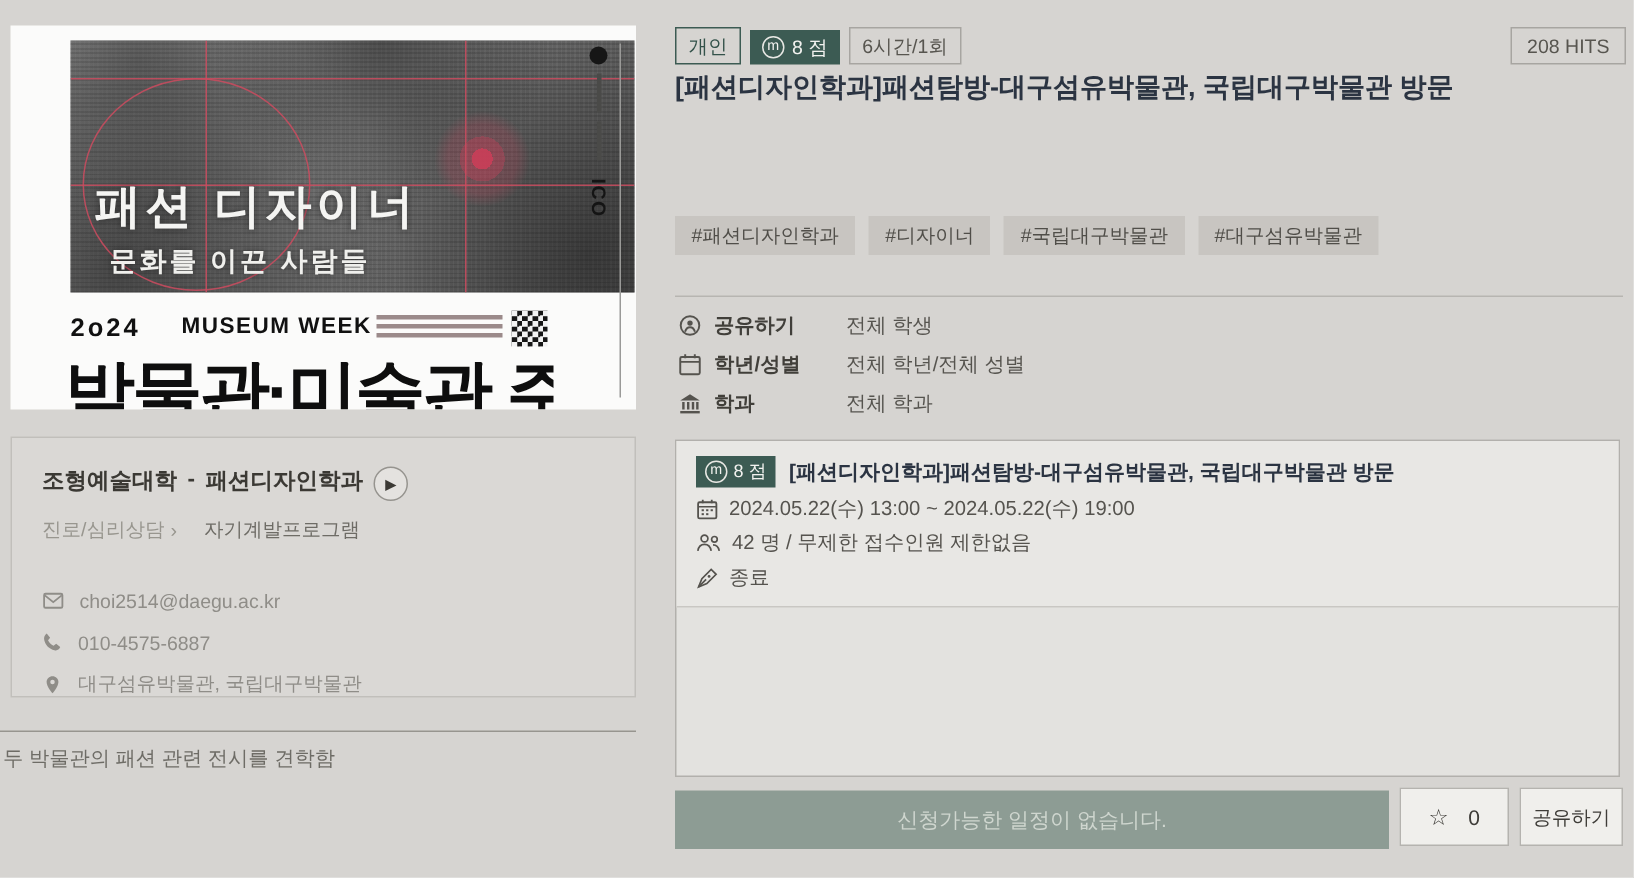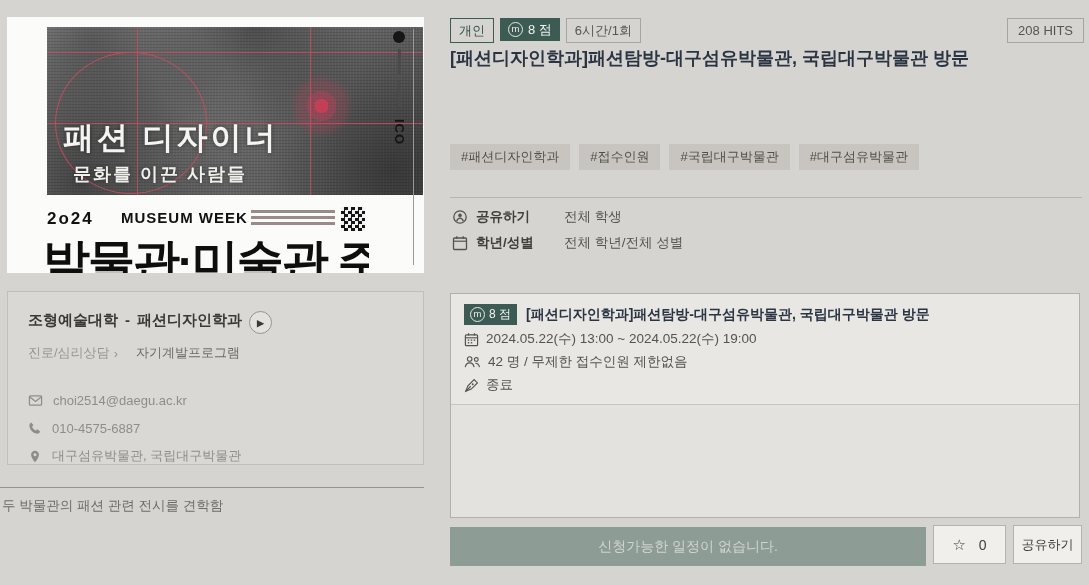--- a/index.html
+++ b/index.html
@@ -55,21 +55,21 @@
   .contacts{margin-top:24px;}
   .c-row{display:flex;align-items:center;gap:10px;font-size:13px;color:#8f8d88;height:28px;}
   .c-row svg{flex:0 0 auto;}
 
   .desc-divider{left:0;top:487px;width:424px;height:1px;background:#97958f;}
   .desc-text{left:2px;top:497px;width:420px;font-size:13.5px;color:#6e6c66;}
   .more-link{left:7px;top:543px;width:417px;text-align:right;font-size:13px;color:#4c4a46;cursor:pointer;}
   .more-link .chev2{font-size:11px;color:#6e6c66;margin-right:4px;}
 
   
-  .badge-row{left:450px;top:18px;display:flex;gap:6px;align-items:flex-start;}
+  .badge-row{left:450px;top:18px;display:flex;gap:6px;align-items:flex-end;}
   .badge{font-size:13px;padding:3px 8px;line-height:17px;white-space:nowrap;}
   .badge.type{border:1px solid #3c5b53;color:#33524a;}
   .badge.score{background:#3c5b53;color:#f2f2ef;display:flex;align-items:center;gap:5px;}
   .m-circle{width:13px;height:13px;border:1px solid #e8e8e4;border-radius:50%;font-size:9.5px;
       line-height:12.5px;text-align:center;display:inline-block;}
   .badge.duration{border:1px solid #a7a5a1;color:#57554f;}
   .hits{right:5px;top:18px;border:1px solid #a7a5a1;color:#57554f;font-size:13px;padding:3px 10px;line-height:17px;}
   .page-title{left:450px;top:46px;width:632px;font-size:18px;font-weight:bold;color:#2b3442;}
   .tag-row{left:450px;top:144px;display:flex;gap:9px;}
   .tag{background:#c8c5c1;color:#504e49;font-size:13px;padding:4px 11px;cursor:pointer;}
@@ -181,21 +181,21 @@
       <span class="m-circle">m</span>
       <span>8 점</span>
     </span>
     <span class="badge duration">6시간/1회</span>
   </div>
   <div class="abs hits">208 HITS</div>
   <div class="abs page-title">[패션디자인학과]패션탐방-대구섬유박물관, 국립대구박물관 방문</div>
 
   <div class="abs tag-row">
     <span class="tag">#패션디자인학과</span>
-    <span class="tag">#접수인원</span>
+    <span class="tag">#디자이너</span>
     <span class="tag">#국립대구박물관</span>
     <span class="tag">#대구섬유박물관</span>
   </div>
 
   <div class="abs info-divider"></div>
   <div class="abs info-rows">
     <div class="info-row">
       <span class="info-icon">
         <svg width="16" height="16" viewBox="0 0 16 16">
           <circle cx="8" cy="8" r="6.2" fill="none" stroke="#55534e" stroke-width="1.3"></circle>
@@ -209,20 +209,34 @@
     <div class="info-row">
       <span class="info-icon">
         <svg width="16" height="16" viewBox="0 0 16 16">
           <rect x="1.5" y="3" width="13" height="11.5" rx="1" fill="none" stroke="#55534e" stroke-width="1.3"></rect>
           <path d="M1.5 6.2h13" stroke="#55534e" stroke-width="1.2"></path>
           <path d="M4.8 1.2v2.6M11.2 1.2v2.6" stroke="#55534e" stroke-width="1.3"></path>
         </svg>
       </span>
       <span class="info-label">학년/성별</span>
       <span class="info-value">전체 학년/전체 성별</span>
+    </div>
+    <div class="info-row">
+      <span class="info-icon">
+        <svg width="16" height="16" viewBox="0 0 16 16">
+          <path d="M1.5 6L8 1.8 14.5 6z" fill="#55534e"></path>
+          <rect x="2.8" y="7" width="1.6" height="5" fill="#55534e"></rect>
+          <rect x="6" y="7" width="1.6" height="5" fill="#55534e"></rect>
+          <rect x="9.2" y="7" width="1.6" height="5" fill="#55534e"></rect>
+          <rect x="12.1" y="7" width="1.6" height="5" fill="#55534e"></rect>
+          <rect x="1.5" y="13" width="13" height="1.6" fill="#55534e"></rect>
+        </svg>
+      </span>
+      <span class="info-label">학과</span>
+      <span class="info-value">전체 학과</span>
     </div>
   </div>
 
   <div class="abs sched-card">
     <div class="sched-item">
       <div class="sched-head">
         <span class="badge score small">
           <span class="m-circle">m</span>
           <span>8 점</span>
         </span>

